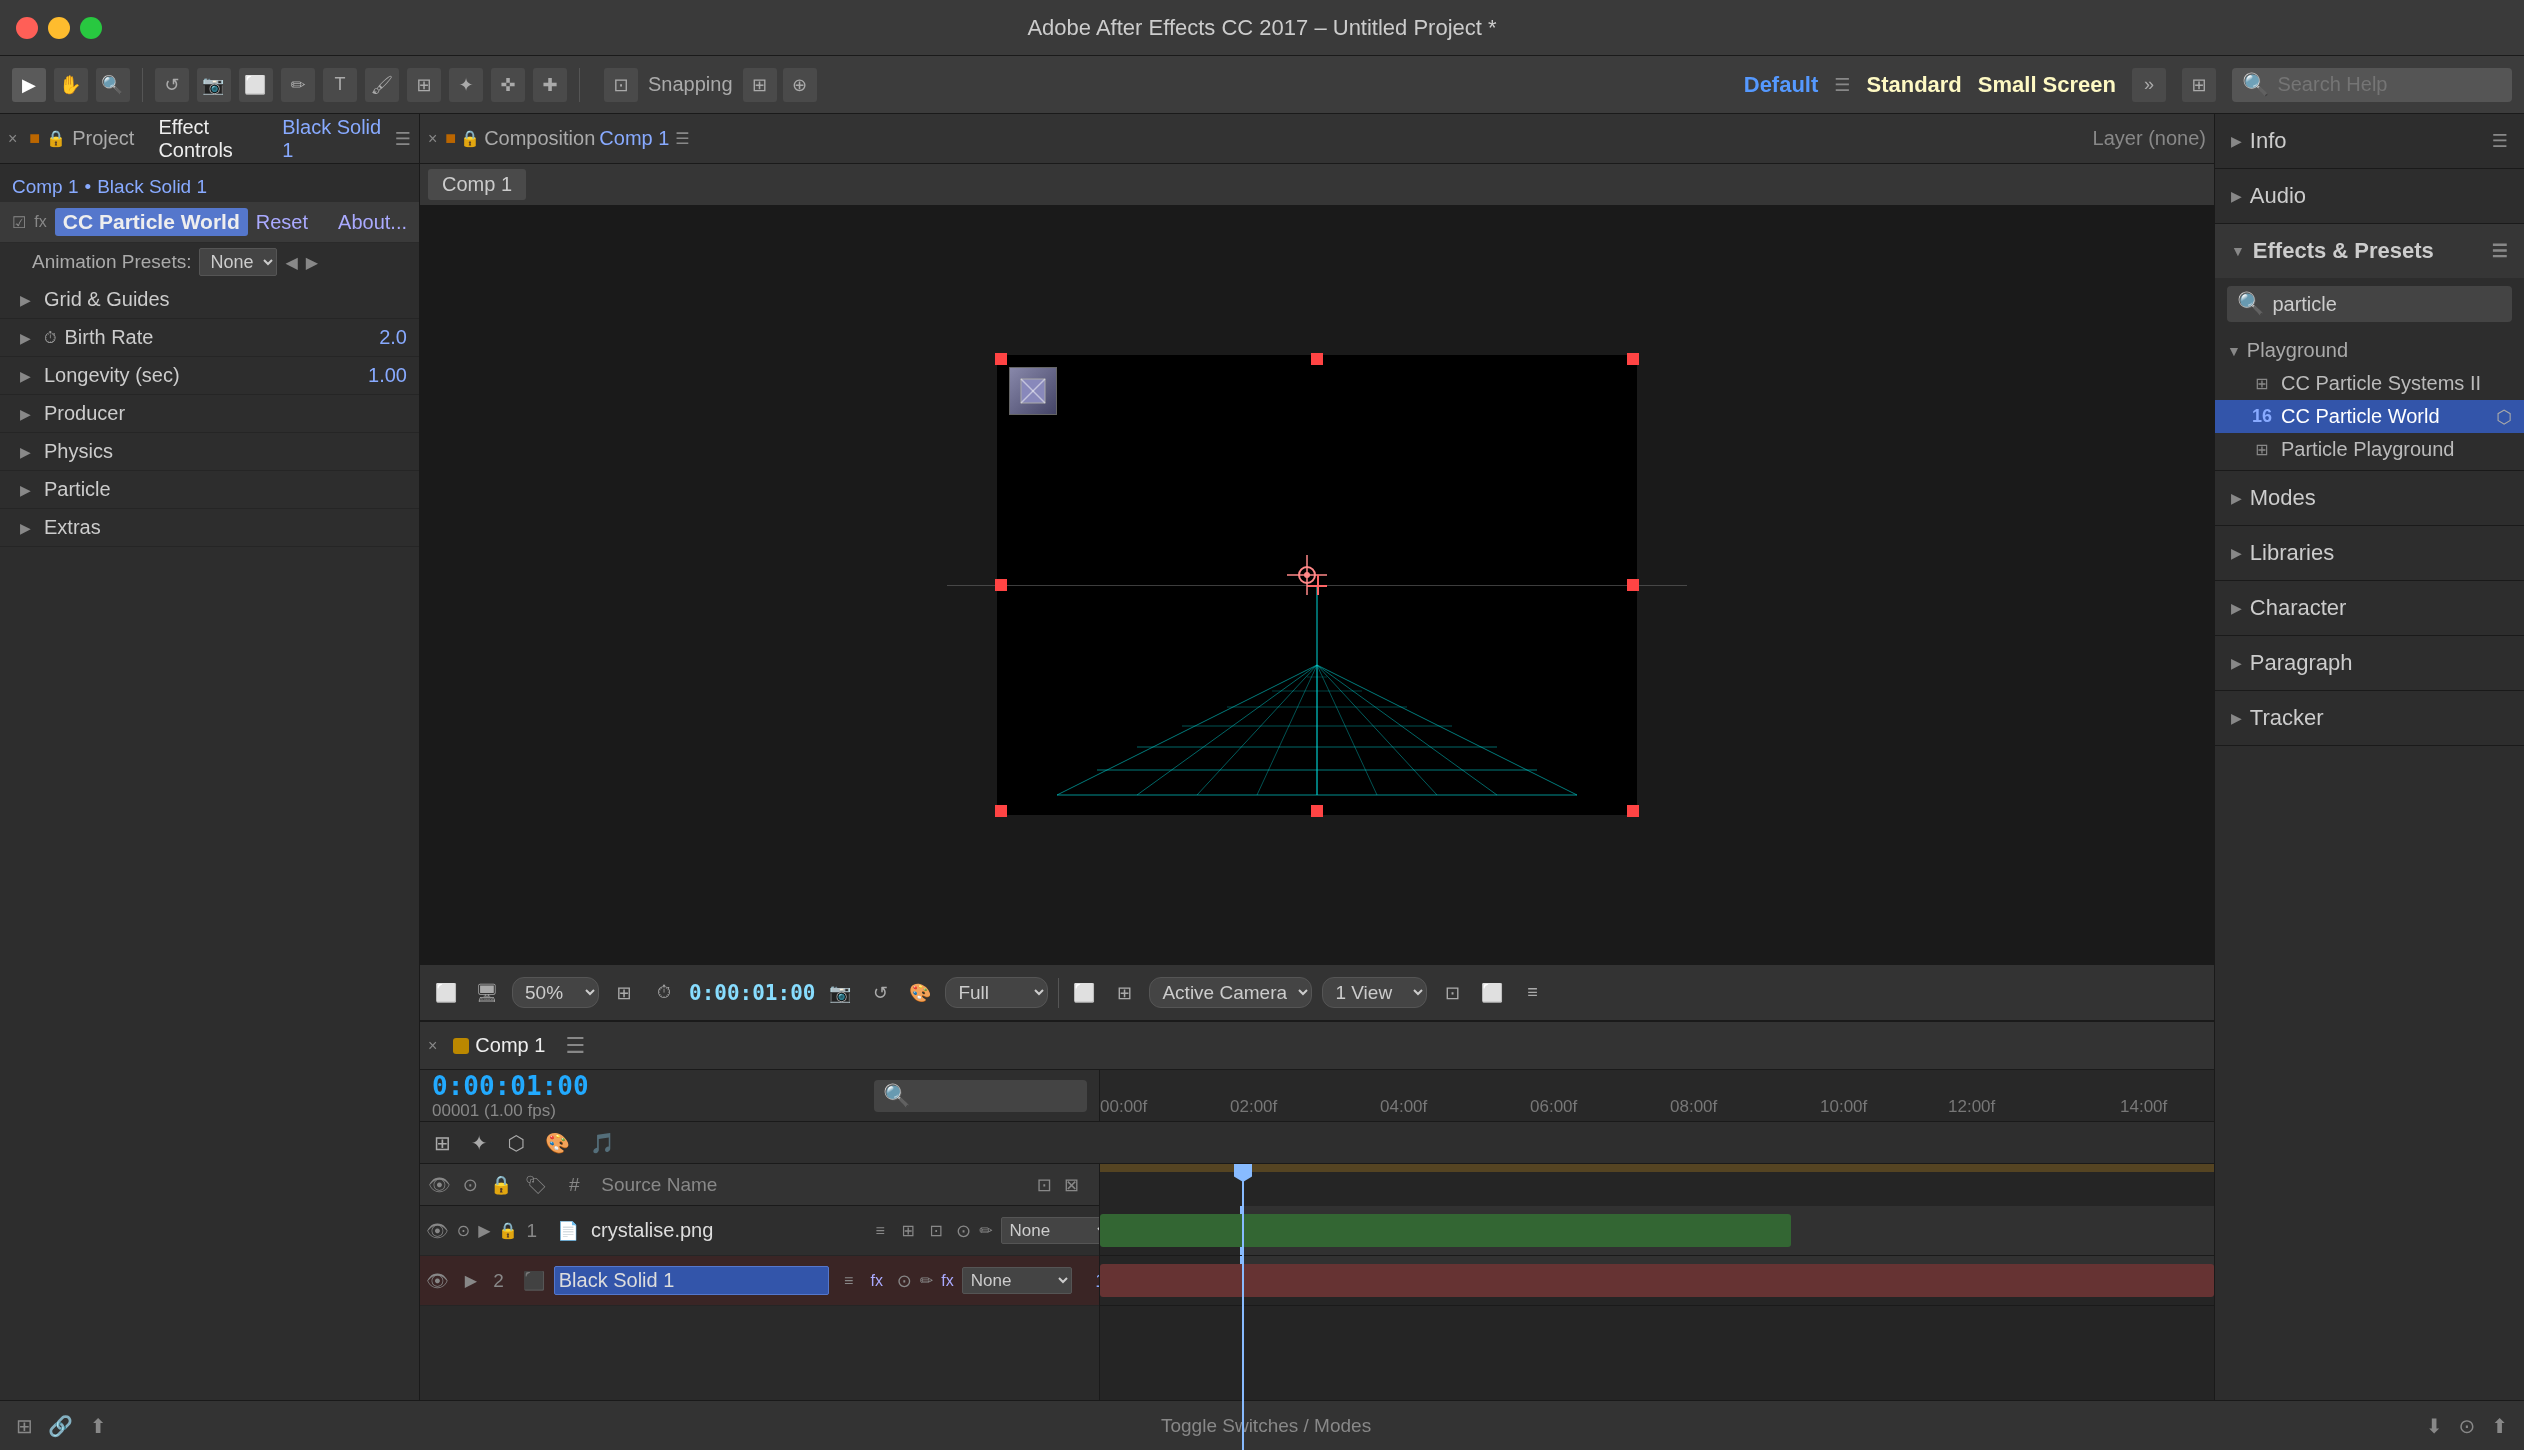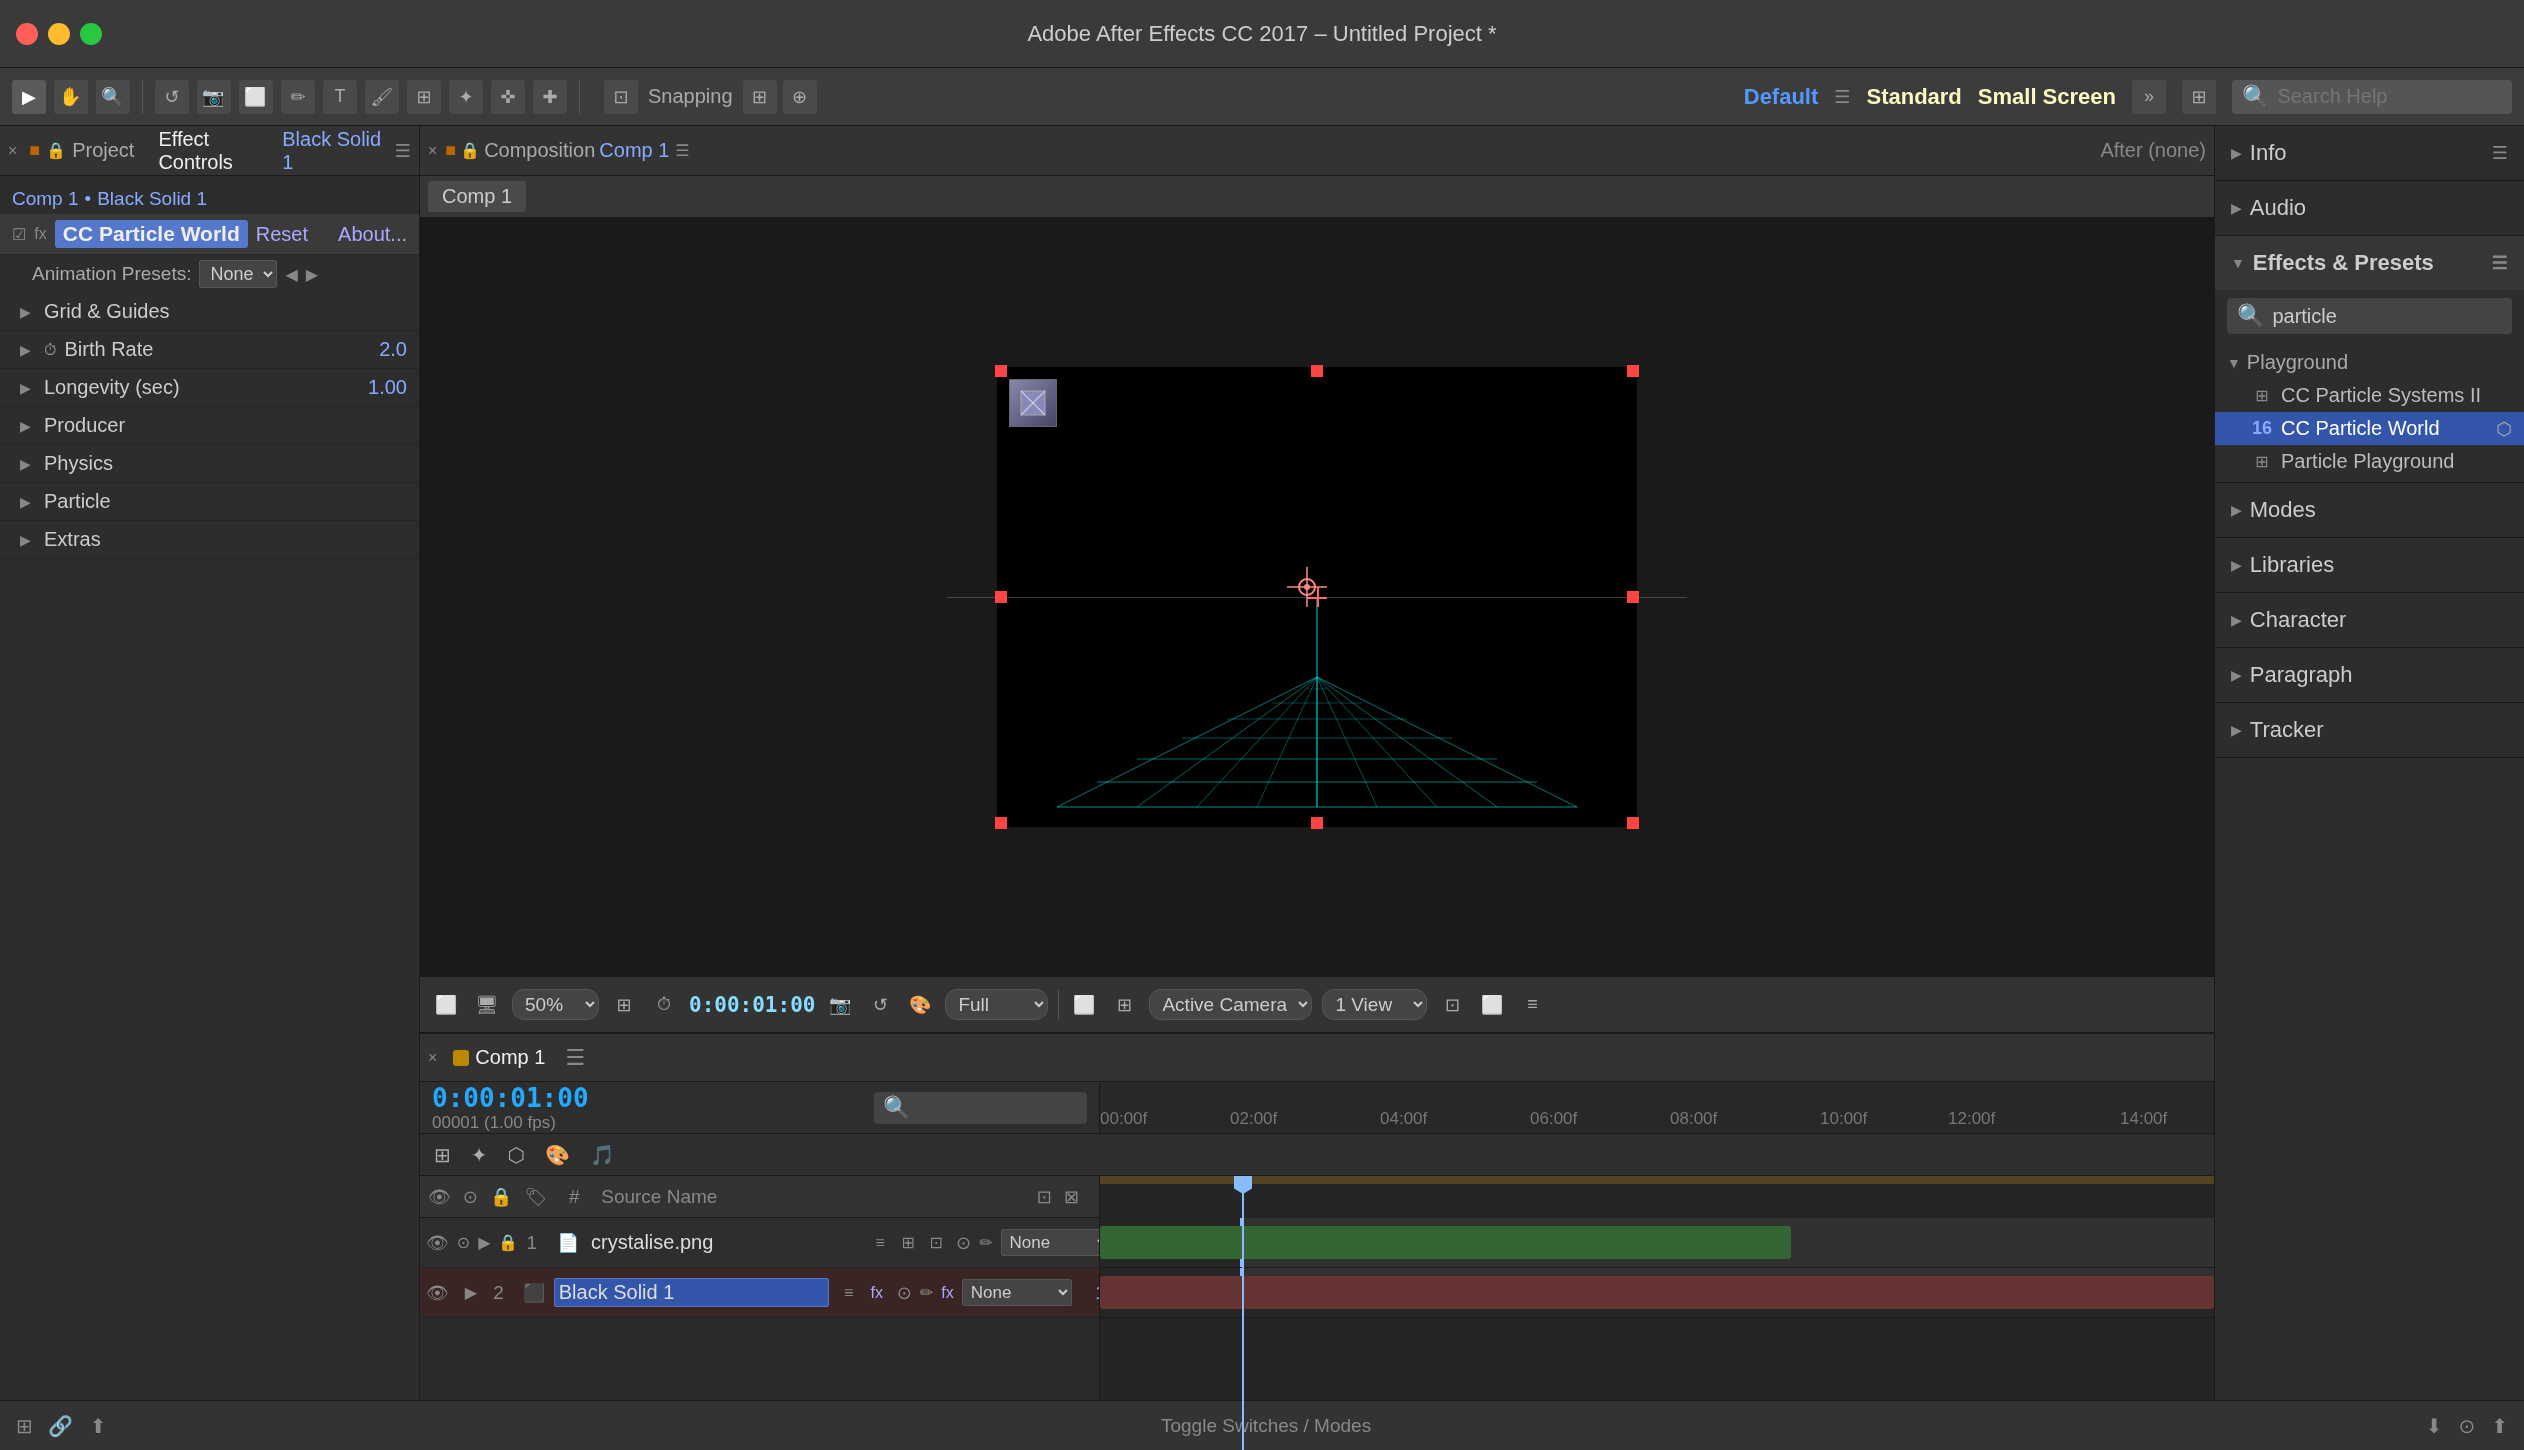--- a/index.html
+++ b/index.html
@@ -9,21 +9,21 @@
       background: #2a2a2a;
       font-family: 'Arial', sans-serif;
       font-size: 22px;
       color: #cccccc;
       overflow: hidden;
       user-select: none;
     }
 
     
     #title-bar {
-      height: 68px;
+      height: 56px;
       background: #3a3a3a;
       display: flex;
       align-items: center;
       justify-content: center;
       border-bottom: 1px solid #1a1a1a;
       position: relative;
     }
     #window-controls {
       position: absolute;
       left: 16px;
@@ -868,21 +868,21 @@
 
     <div id="comp-panel">
 
       <div class="comp-tabs">
         <span class="comp-close">×</span>
         <span style="color:#bb6600;font-size:18px;margin:0 4px">■</span>
         <span style="font-size:16px;margin-right:4px">🔒</span>
         <span style="font-size:20px;color:#aaa">Composition</span>
         <span style="font-size:20px;color:#88aaff;margin-left:4px">Comp 1</span>
         <span style="font-size:16px;color:#888;margin-left:6px">☰</span>
-        <span class="layer-none">After (none)</span>
+        <span class="layer-none">Layer (none)</span>
       </div>
 
       <div class="viewer-tabs">
         <div class="viewer-tab">Comp 1</div>
       </div>
 
       <div id="viewport">
         <div id="comp-canvas">
 
           <div class="corner-handle ch-tl"></div>

